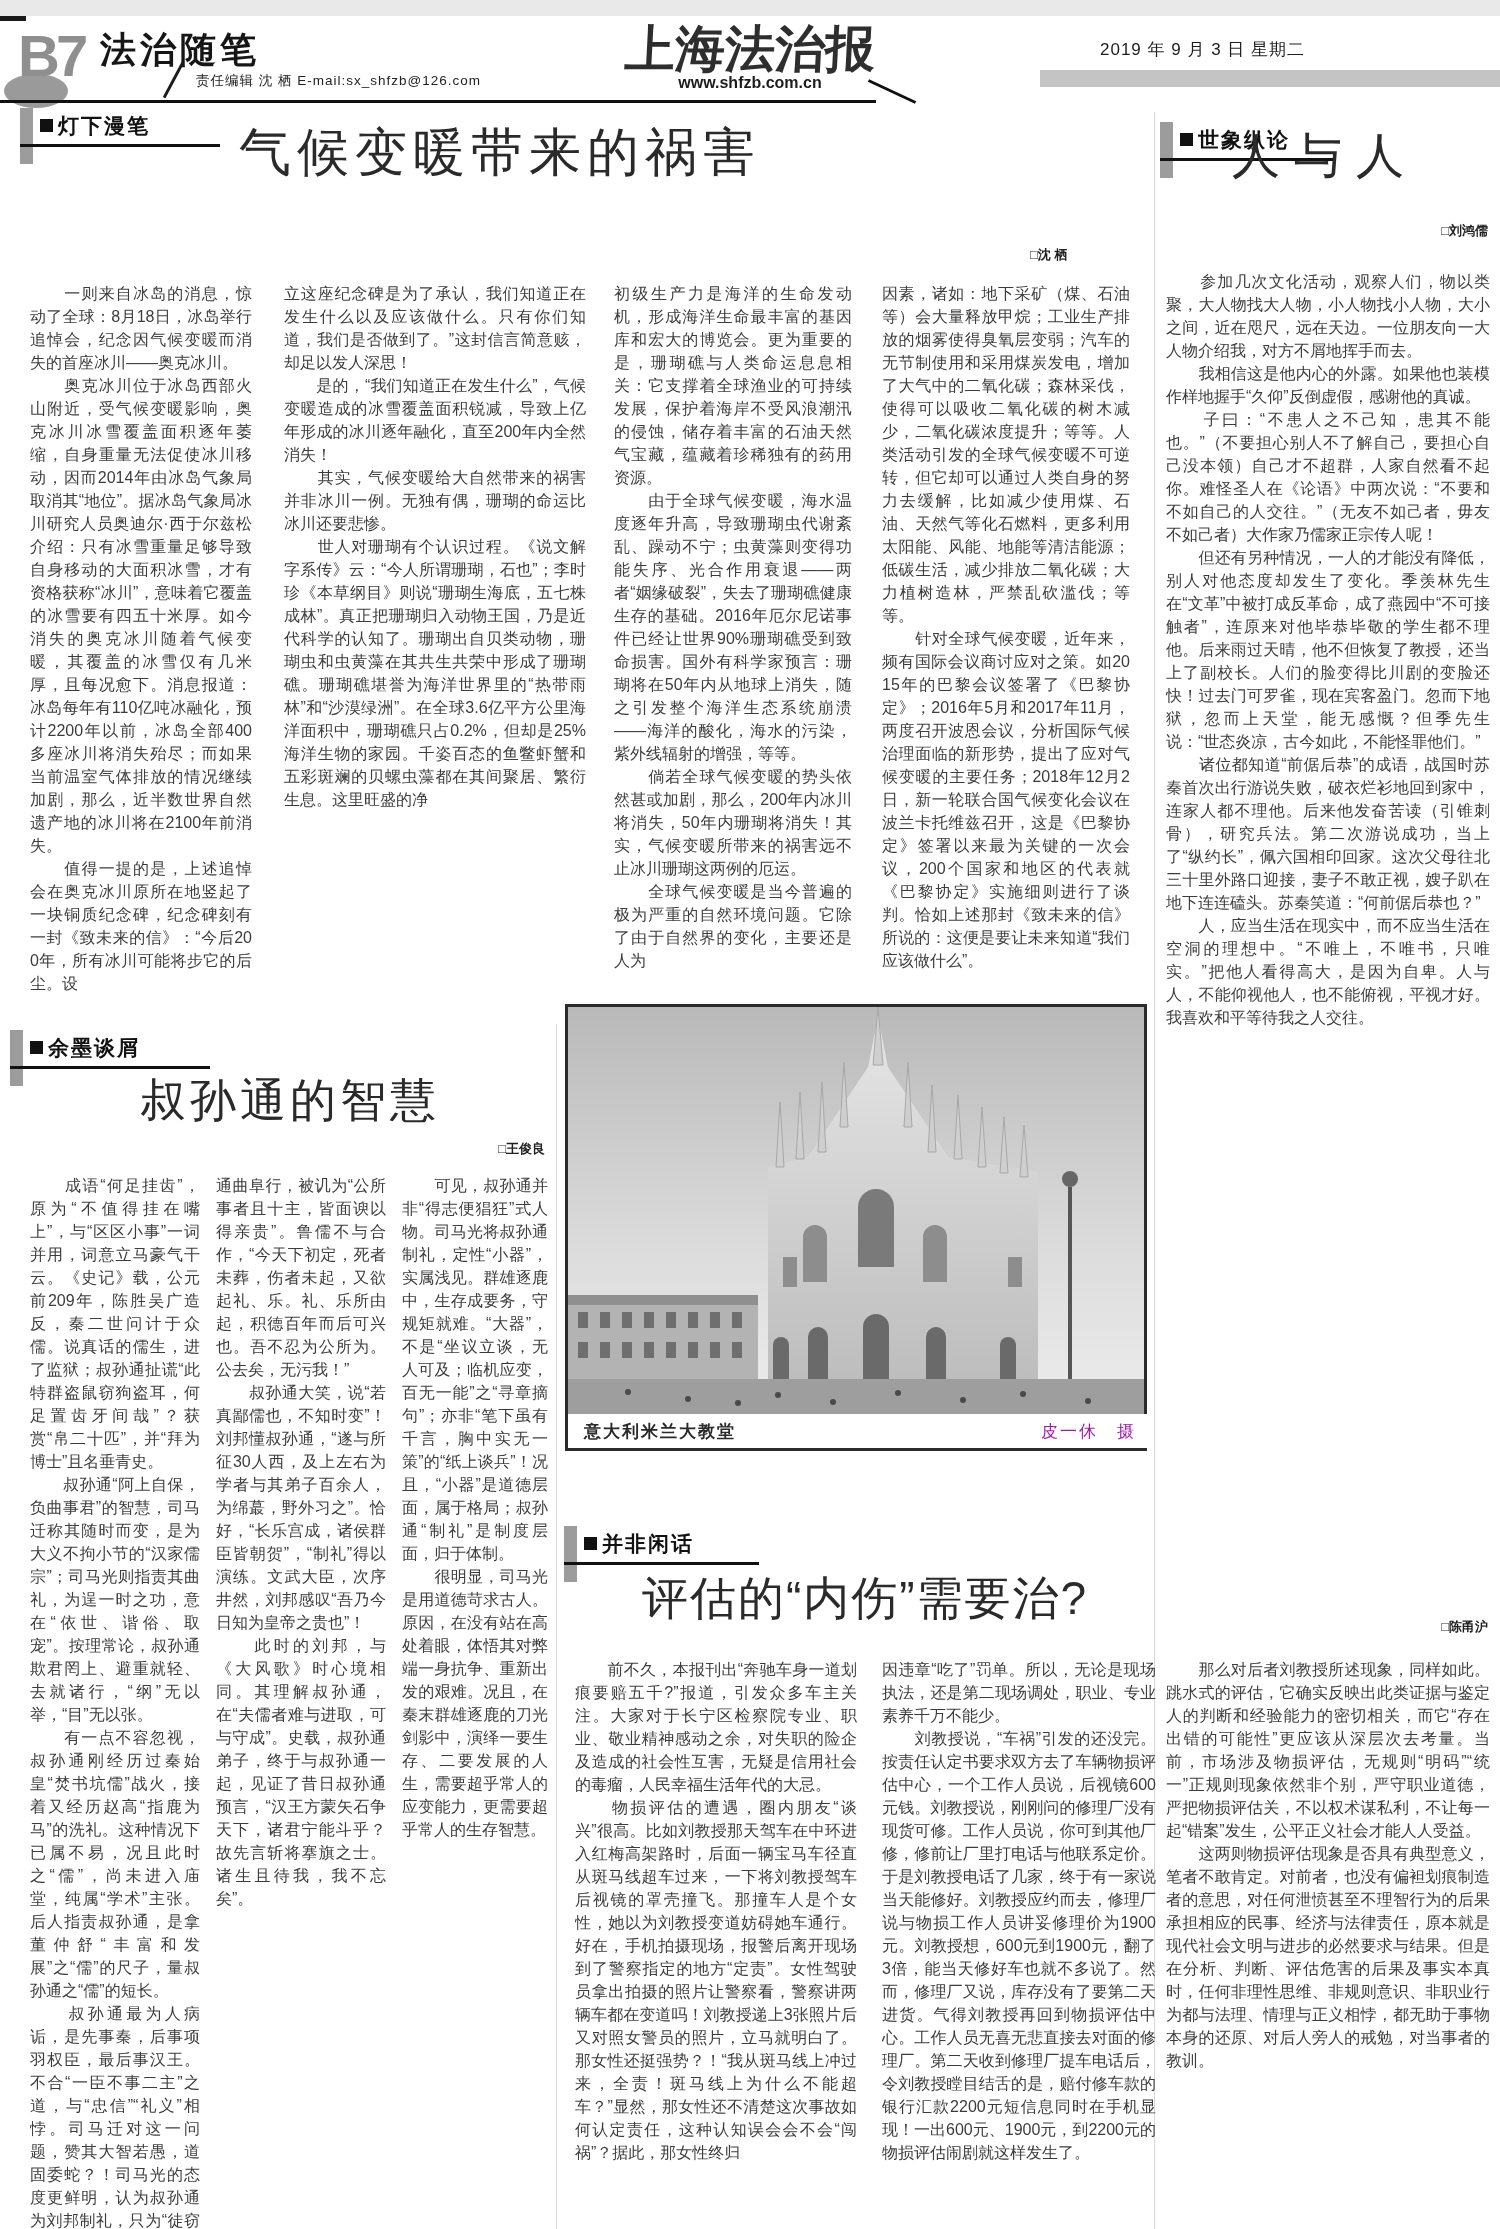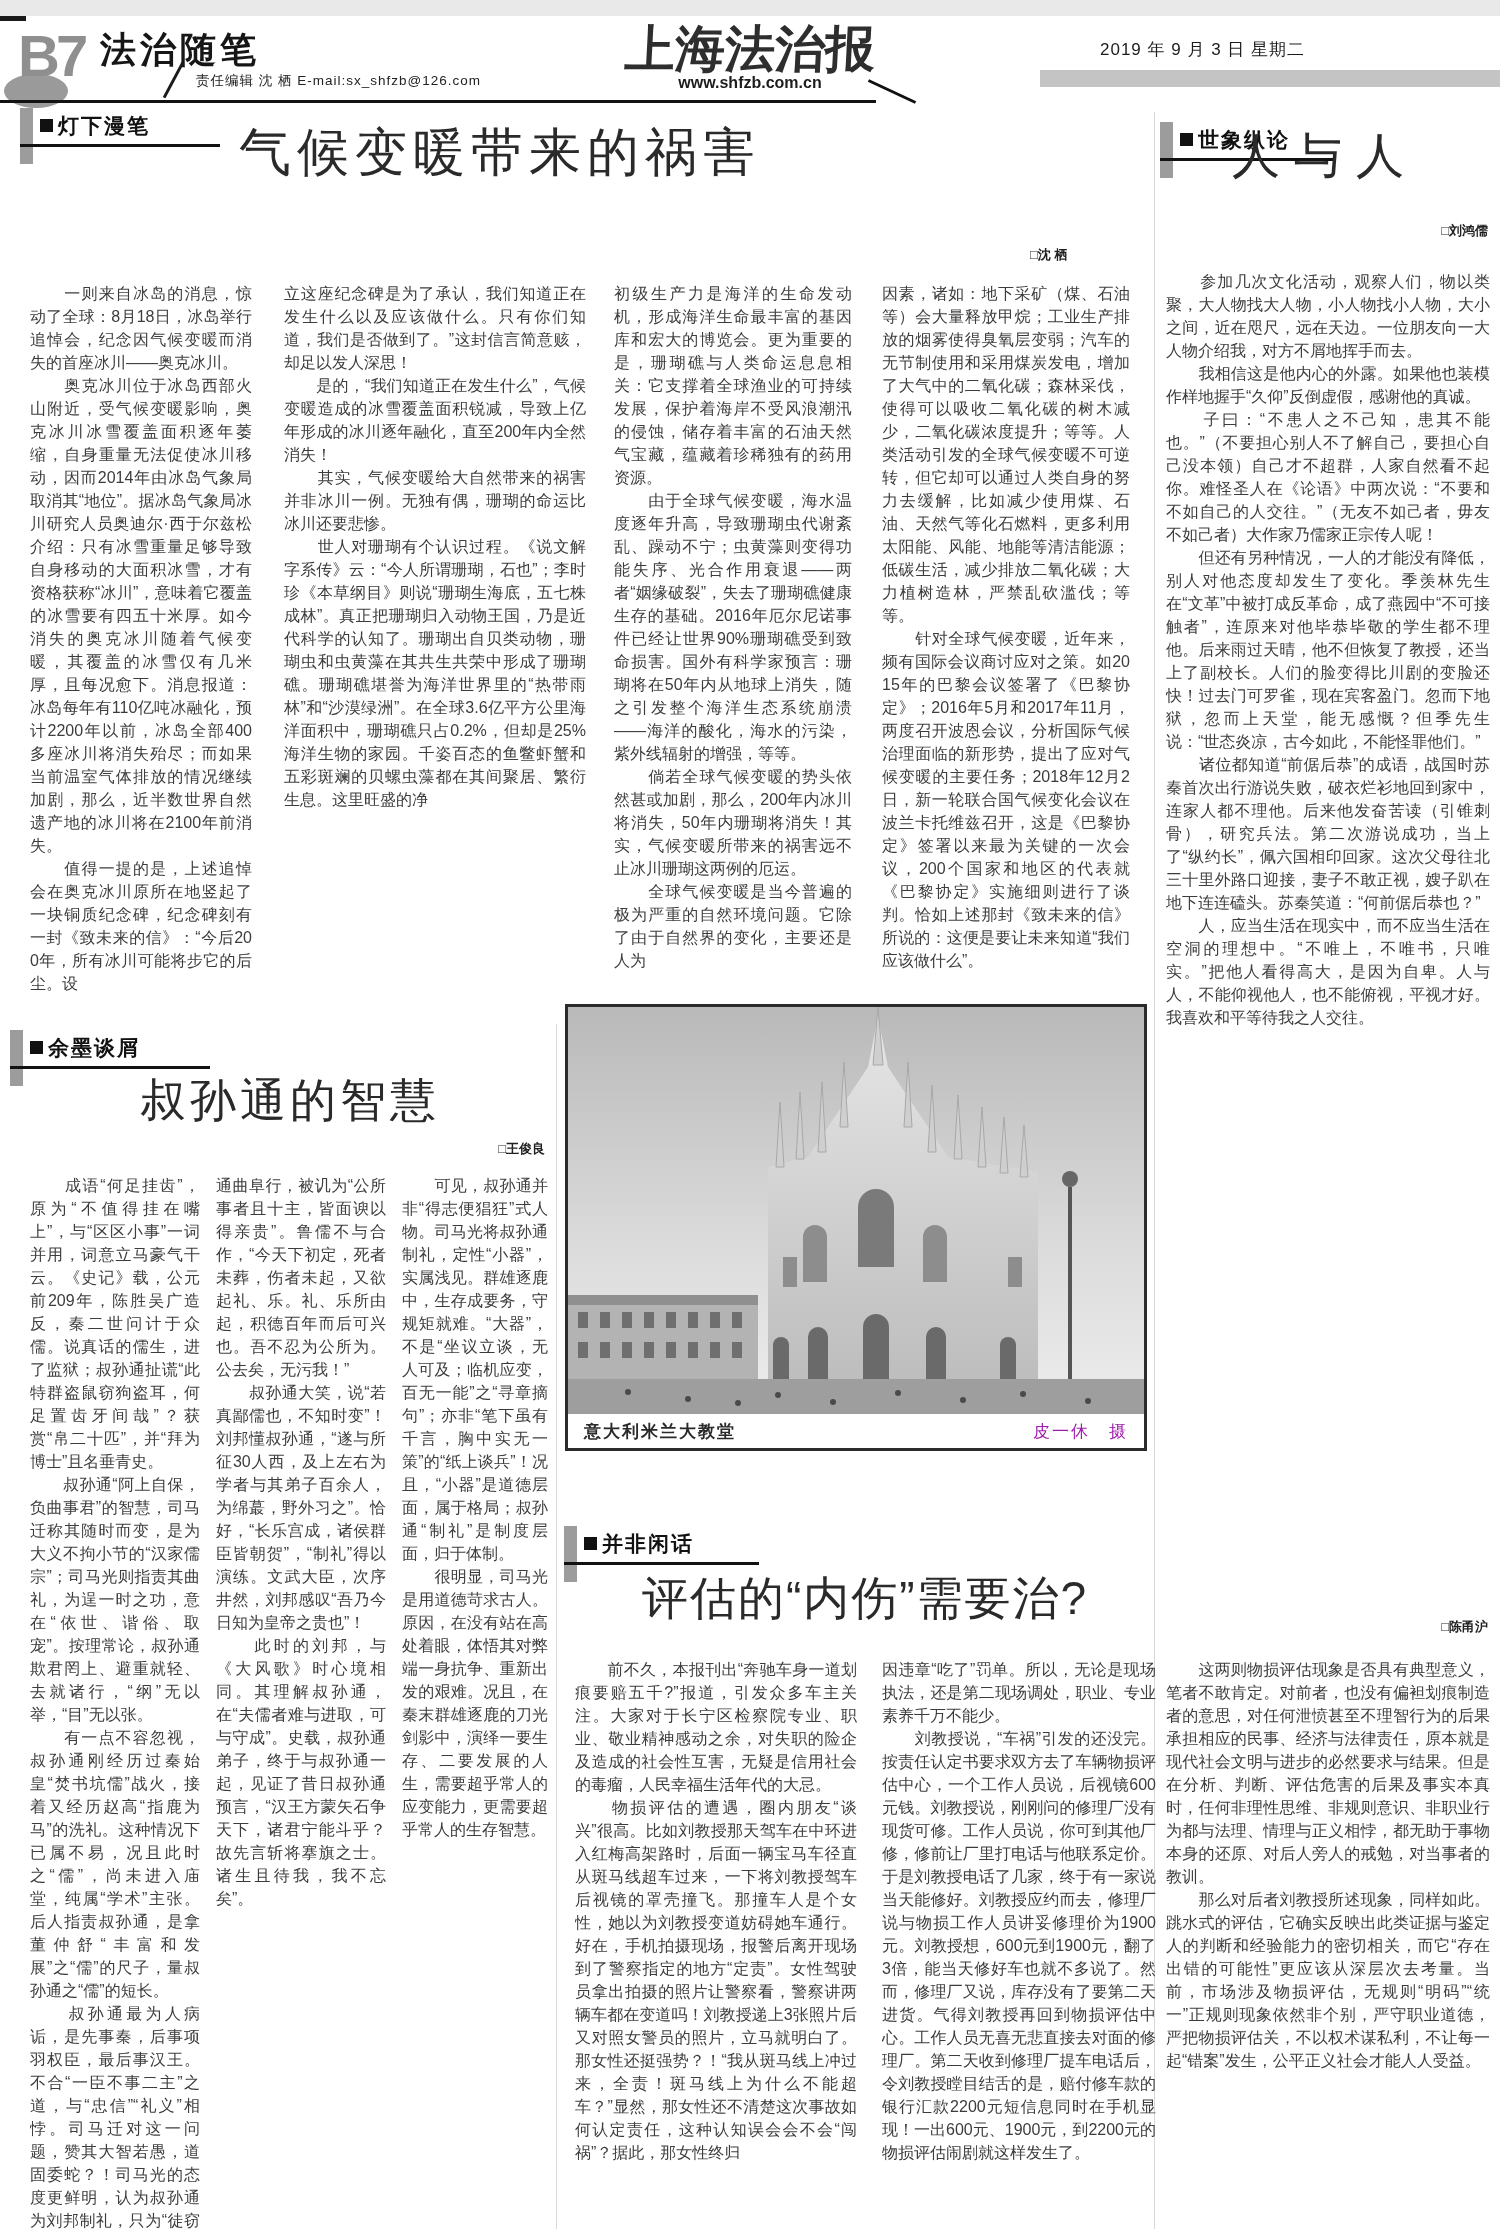--- a/index.html
+++ b/index.html
@@ -30,21 +30,21 @@
   .headline{font-weight:400;color:#2a2a2a;text-align:center;white-space:nowrap;}
   .byline{font-size:13px;color:#1f1f1f;font-weight:bold;white-space:nowrap;}
   
   .col{font-size:16px;line-height:23px;text-align:justify;overflow:hidden;color:#3c3c3c;word-break:break-all;}
   .col p{margin:0;}
   
   .vrule{width:1px;background:#d7d7d7;}
   
   .photo{left:565px;top:988px;width:582px;height:447px;border:3px solid #2b2b2b;box-sizing:border-box;background:#fff;}
   .photo svg{display:block;}
-  .photo-capbar{position:absolute;left:0;bottom:0;width:100%;height:34px;background:#fff;}
+  .photo-capbar{position:absolute;left:0;bottom:0;width:100%;height:34px;background:#fff;padding-left:8px;}
   .photo-caption{position:absolute;left:16px;top:6px;font-size:17px;font-weight:bold;color:#2a2a2a;letter-spacing:2px;}
   .photo-credit{position:absolute;right:16px;top:6px;font-size:17px;font-weight:normal;color:#a21caf;letter-spacing:2px;}
 </style>
 </head>
 <body>
 
 <div class="page">
 
   <div class="abs corner-mark"></div>
   <div class="abs b7-badge">
@@ -238,17 +238,17 @@
   <div class="abs byline" style="left:1166px;top:1602px;width:322px;text-align:right;">□陈甬沪</div>
   <div class="abs col" style="left:575px;top:1642px;width:282px;height:574px;">
       <p>　　前不久，本报刊出“奔驰车身一道划痕要赔五千?”报道，引发众多车主关注。大家对于长宁区检察院专业、职业、敬业精神感动之余，对失职的险企及造成的社会性互害，无疑是信用社会的毒瘤，人民幸福生活年代的大忌。</p>
       <p>　　物损评估的遭遇，圈内朋友“谈兴”很高。比如刘教授那天驾车在中环进入红梅高架路时，后面一辆宝马车径直从斑马线超车过来，一下将刘教授驾车后视镜的罩壳撞飞。那撞车人是个女性，她以为刘教授变道妨碍她车通行。好在，手机拍摄现场，报警后离开现场到了警察指定的地方“定责”。女性驾驶员拿出拍摄的照片让警察看，警察讲两辆车都在变道吗！刘教授递上3张照片后又对照女警员的照片，立马就明白了。那女性还挺强势？！“我从斑马线上冲过来，全责！斑马线上为什么不能超车？”显然，那女性还不清楚这次事故如何认定责任，这种认知误会会不会“闯祸”？据此，那女性终归</p>
     </div>
   <div class="abs col" style="left:882px;top:1642px;width:274px;height:574px;">
       <p>因违章“吃了”罚单。所以，无论是现场执法，还是第二现场调处，职业、专业素养千万不能少。</p>
       <p>　　刘教授说，“车祸”引发的还没完。按责任认定书要求双方去了车辆物损评估中心，一个工作人员说，后视镜600元钱。刘教授说，刚刚问的修理厂没有现货可修。工作人员说，你可到其他厂修，修前让厂里打电话与他联系定价。于是刘教授电话了几家，终于有一家说当天能修好。刘教授应约而去，修理厂说与物损工作人员讲妥修理价为1900元。刘教授想，600元到1900元，翻了3倍，能当天修好车也就不多说了。然而，修理厂又说，库存没有了要第二天进货。气得刘教授再回到物损评估中心。工作人员无喜无悲直接去对面的修理厂。第二天收到修理厂提车电话后，令刘教授瞠目结舌的是，赔付修车款的银行汇款2200元短信息同时在手机显现！一出600元、1900元，到2200元的物损评估闹剧就这样发生了。</p>
     </div>
   <div class="abs col" style="left:1166px;top:1642px;width:324px;height:574px;">
+      <p>　　那么对后者刘教授所述现象，同样如此。跳水式的评估，它确实反映出此类证据与鉴定人的判断和经验能力的密切相关，而它“存在出错的可能性”更应该从深层次去考量。当前，市场涉及物损评估，无规则“明码”“统一”正规则现象依然非个别，严守职业道德，严把物损评估关，不以权术谋私利，不让每一起“错案”发生，公平正义社会才能人人受益。</p>
       <p>　　这两则物损评估现象是否具有典型意义，笔者不敢肯定。对前者，也没有偏袒划痕制造者的意思，对任何泄愤甚至不理智行为的后果承担相应的民事、经济与法律责任，原本就是现代社会文明与进步的必然要求与结果。但是在分析、判断、评估危害的后果及事实本真时，任何非理性思维、非规则意识、非职业行为都与法理、情理与正义相悖，都无助于事物本身的还原、对后人旁人的戒勉，对当事者的教训。</p>
-      <p>　　那么对后者刘教授所述现象，同样如此。跳水式的评估，它确实反映出此类证据与鉴定人的判断和经验能力的密切相关，而它“存在出错的可能性”更应该从深层次去考量。当前，市场涉及物损评估，无规则“明码”“统一”正规则现象依然非个别，严守职业道德，严把物损评估关，不以权术谋私利，不让每一起“错案”发生，公平正义社会才能人人受益。</p>
     </div>
 
 </div>
 
 </body></html>

